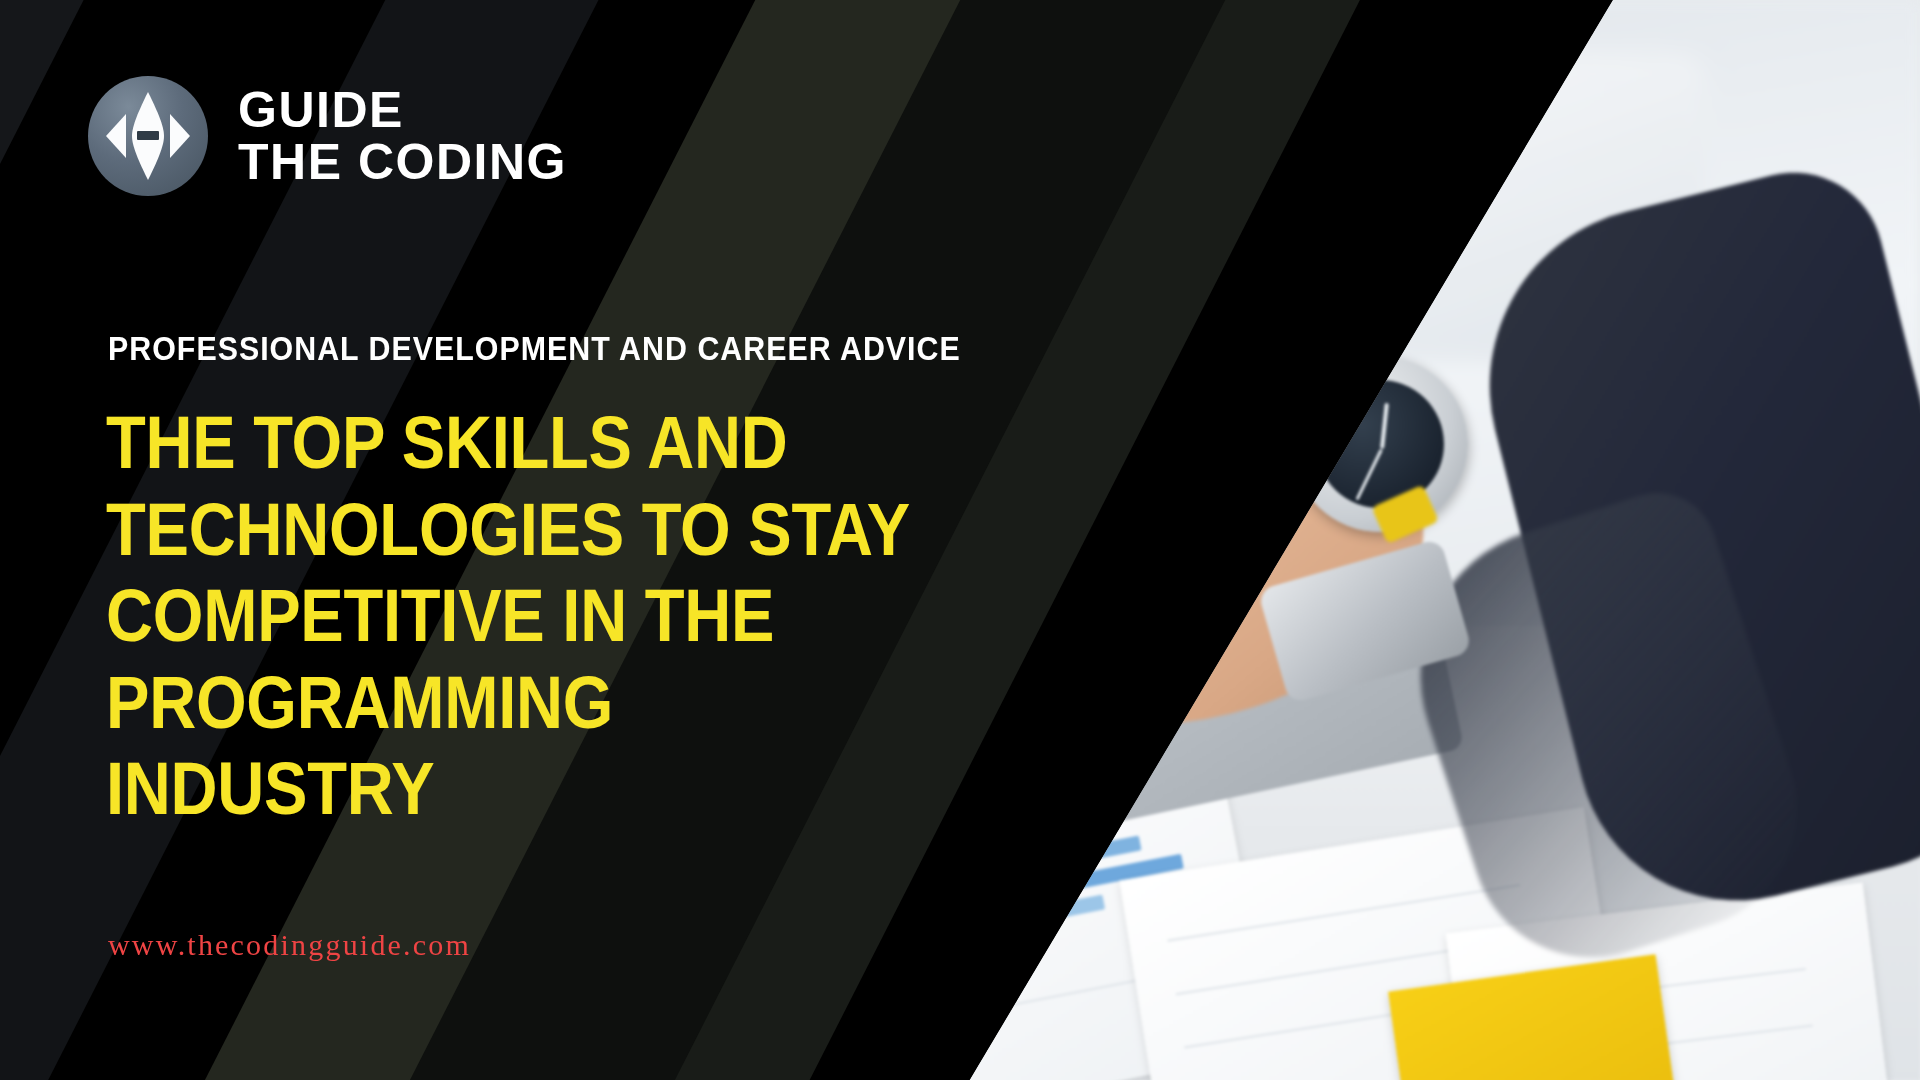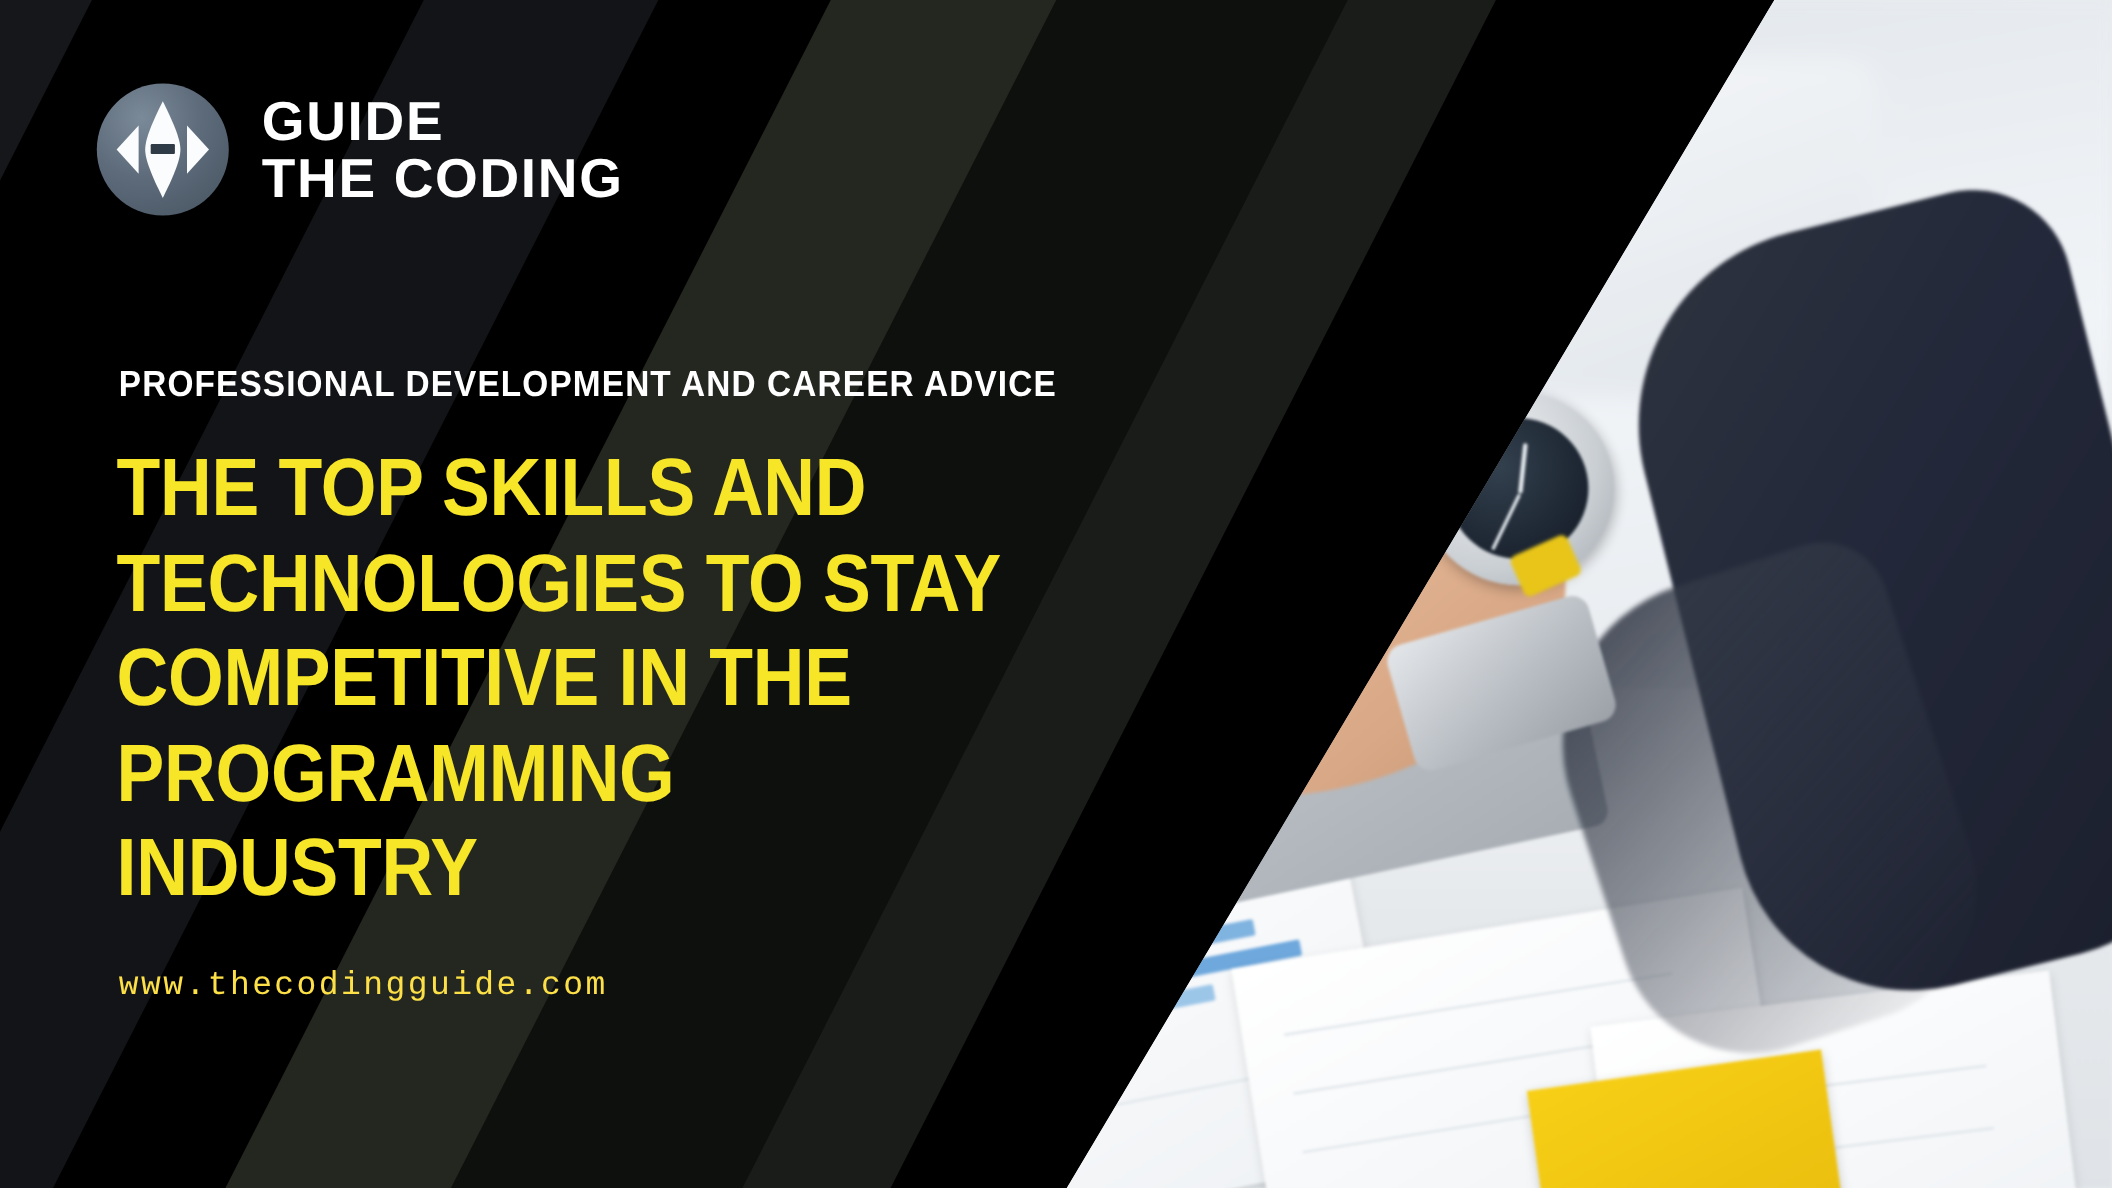--- a/index.html
+++ b/index.html
@@ -181,22 +181,22 @@
   }
 
   .headline {
     position:absolute; left:106px; top:400px; width:1060px;
     color:#f7e527; font-size:74px; font-weight:700; line-height:1.17;
     letter-spacing:-0.3px; transform:scaleX(.88); transform-origin:left top;
   }
   .headline .hl-line { display:block; white-space:nowrap; }
 
   .site-url {
-    position:absolute; left:108px; top:880px;
-    color:#fde047; font-family:Liberation Mono, monospace;
+    position:absolute; left:108px; top:928px;
+    color:#ef4444; font-family:Liberation Serif, serif;
     font-size:30px; letter-spacing:2.2px;
   }
 </style>
 </head>
 <body>
 
 <div class="banner">
 
   <div class="photo-layer">
     <div class="photo">

